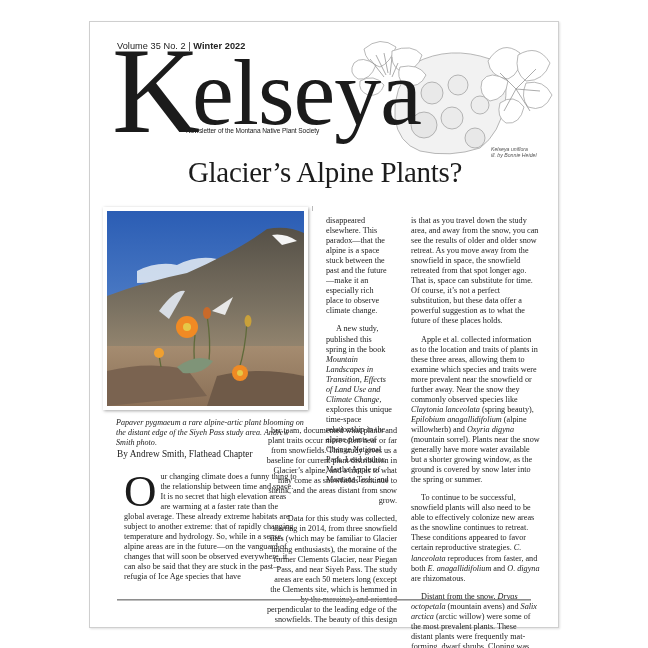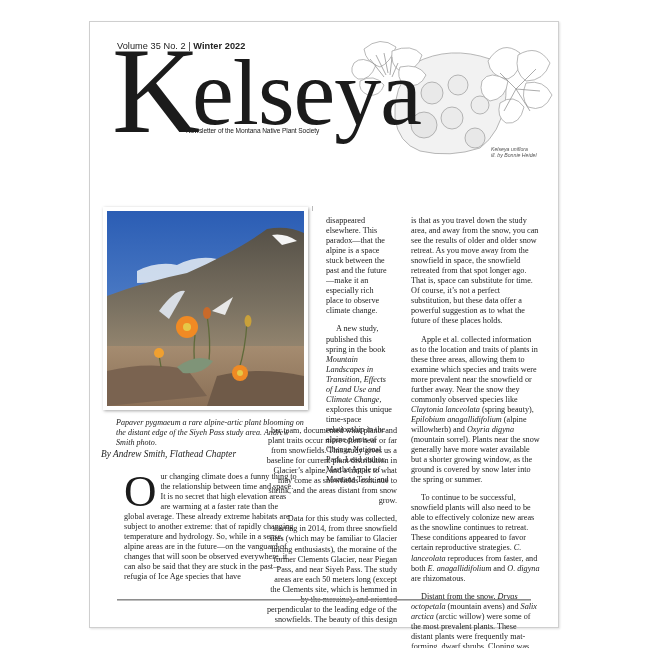--- a/index.html
+++ b/index.html
@@ -36,21 +36,21 @@
     .photo-frame {
       position: absolute; left: 103px; top: 207px; width: 205px; height: 203px;
       background: #ffffff; box-shadow: 1px 1px 3px rgba(0,0,0,0.35);
     }
     .photo { position: absolute; left: 4px; top: 4px; width: 197px; height: 195px; overflow: hidden; }
     .caption {
       position: absolute; left: 116px; top: 418px; width: 190px; font-size: 8.1px;
       line-height: 10px; font-style: italic; color: #222;
     }
     .byline {
-      position: absolute; left: 101px; top: 449px; font-size: 9.3px; font-style: italic;
+      position: absolute; left: 117px; top: 449px; font-size: 9.3px; 
       color: #222;
     }
     .col { position: absolute; font-size: 8.2px; line-height: 10.05px; color: #222; }
     .col p { margin: 8px; }
     .col .indent { text-indent: 10px; }
     .col1 { left: 116px; top: 464px; width: 190px; }
     .dropcap {
       float: left; font-size: 45px; line-height: 34px; margin: 2px 4px 0 0; color: #1b1b1b;
     }
     .col2a { left: 318px; top: 208px; width: 82px; }
@@ -111,20 +111,21 @@
 </div>
 
 <div class="tagline sans">Newsletter of the Montana Native Plant Society</div>
 
 <div class="art-credit sans">
   <div>Kelseya uniflora</div>
   <div>ill. by Bonnie Heidel</div>
 </div>
 
 <div class="headline serif">
+  <div>Glacier’s Alpine Plants?</div>
 </div>
 
 <div class="sep-line"></div>
 
 <div class="photo-frame">
   <div class="photo">
     <svg width="197" height="195" viewBox="0 0 197 195">
       <defs>
         <linearGradient id="sky" x1="0" y1="0" x2="0" y2="1">
           <stop offset="0" stop-color="#2b5db4"></stop>

